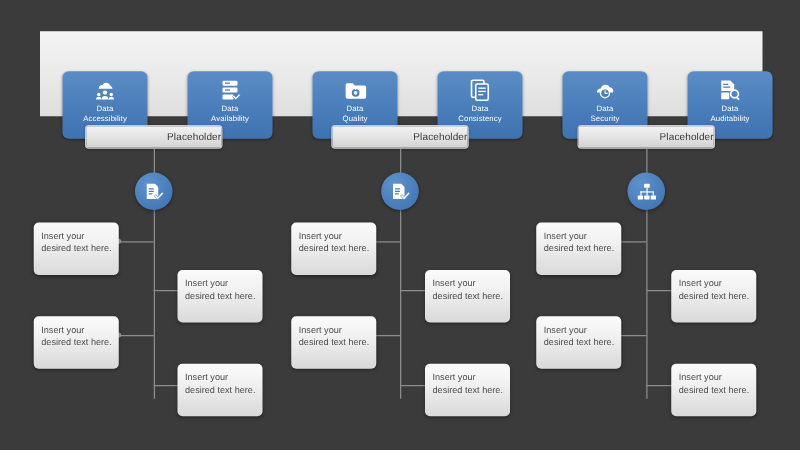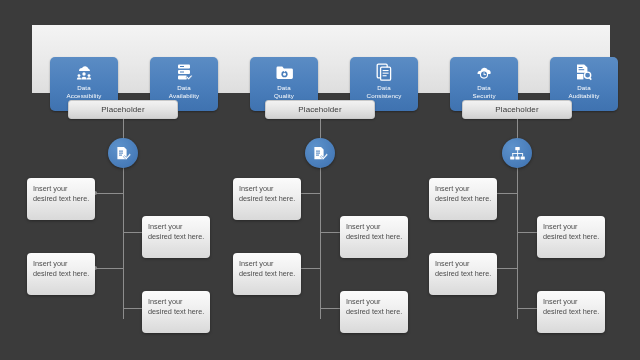--- a/index.html
+++ b/index.html
@@ -64,21 +64,21 @@
   .placeholder-box {
     position: absolute;
     width: 110px;
     height: 19px;
     border-radius: 3px;
     background: linear-gradient(180deg, #f2f2f2 0%, #e4e4e4 50%, #d2d2d2 100%);
     border: 1px solid #c9c9c9;
     box-sizing: border-box;
     display: flex;
     align-items: center;
-    justify-content: center;
+    justify-content: flex-end;
     box-shadow: 0 1px 2px rgba(0,0,0,0.3);
   }
   .placeholder-box span {
     font-size: 8px;
     color: #3a3a3a;
     letter-spacing: 0.1px;
   }
 
   
   .node-circle {

